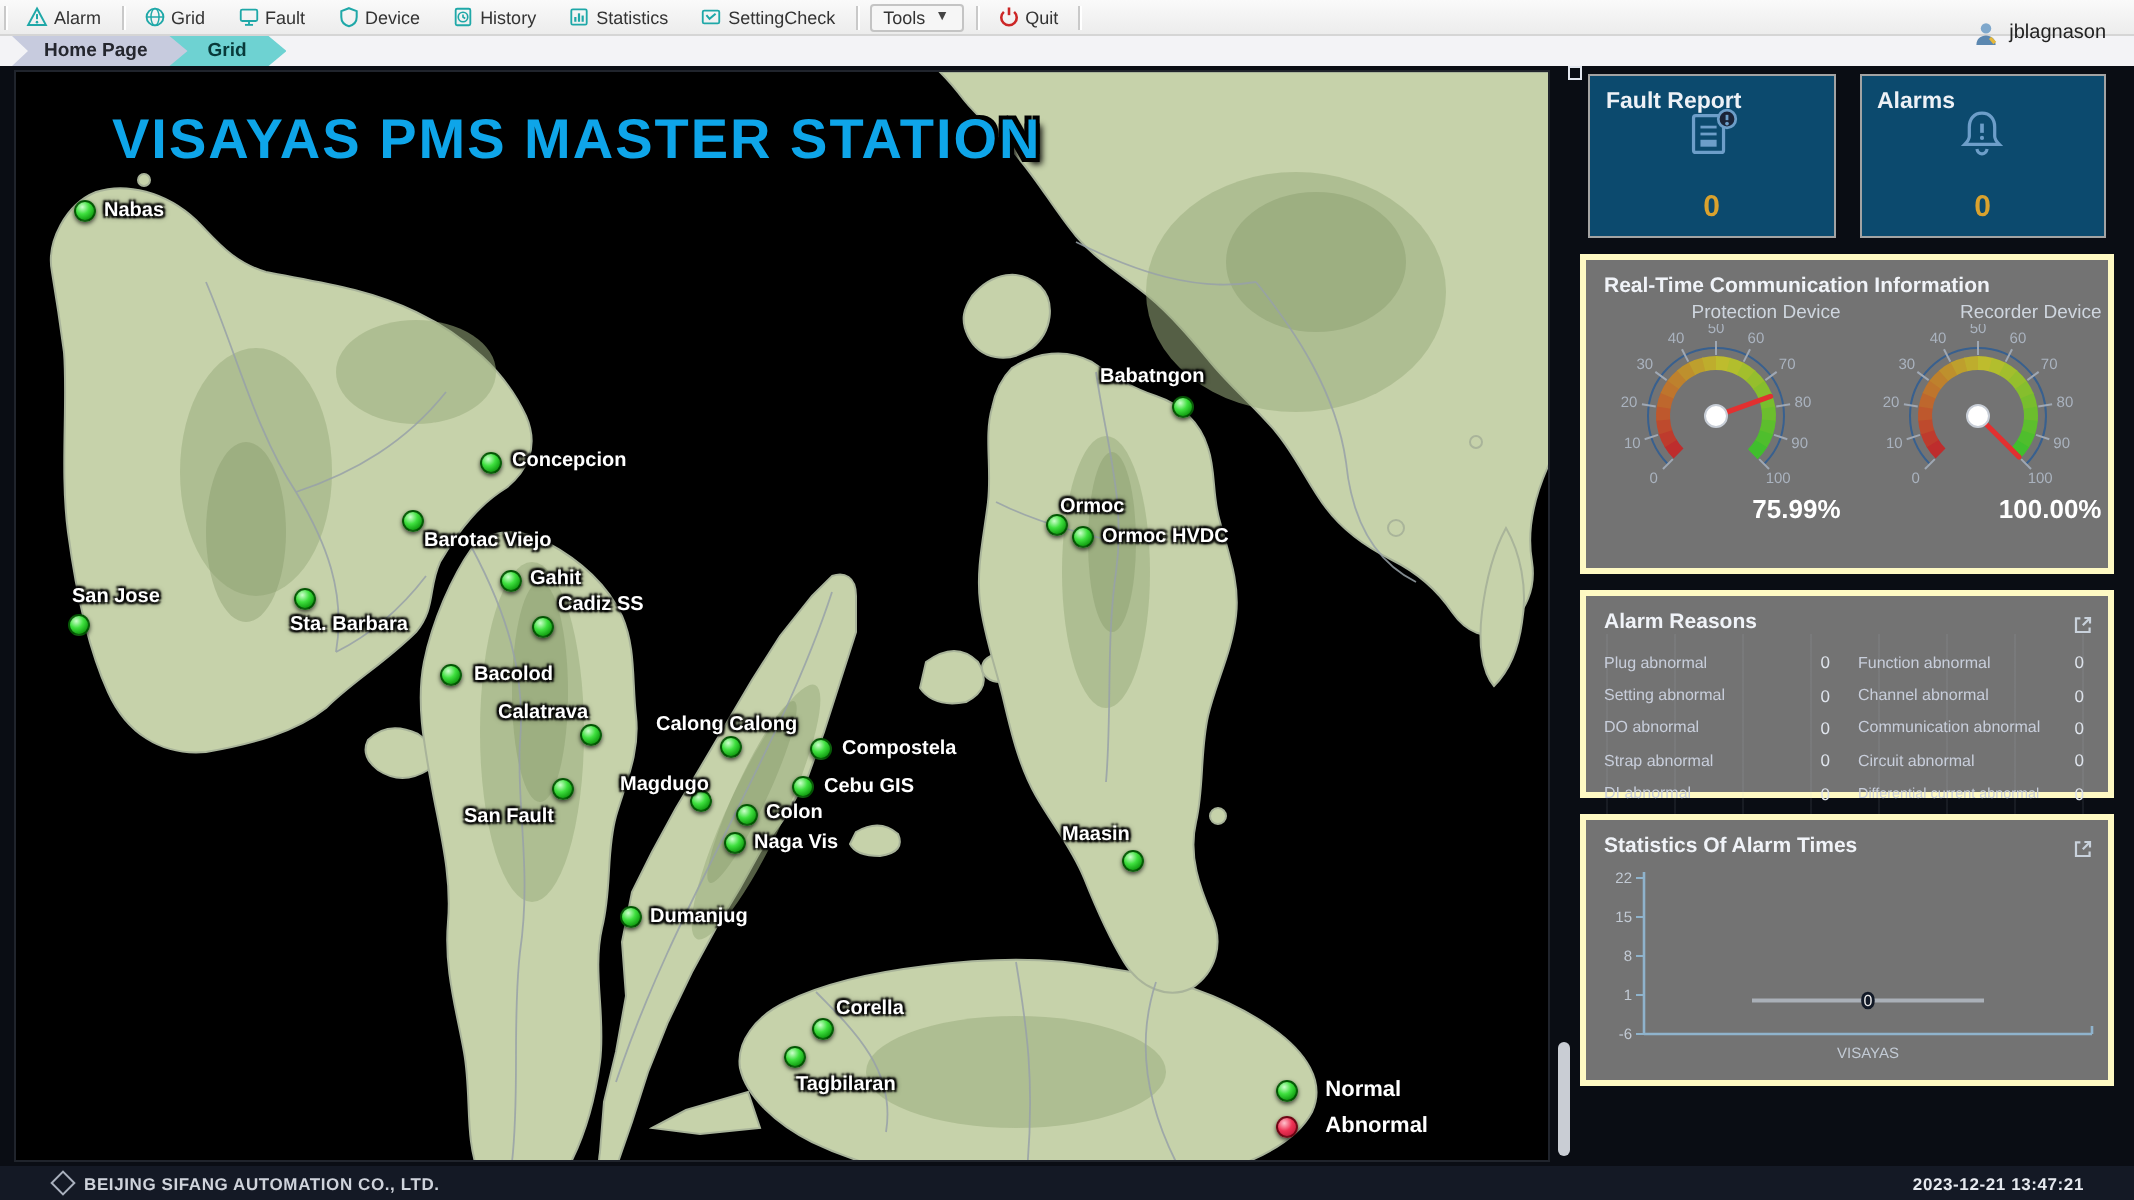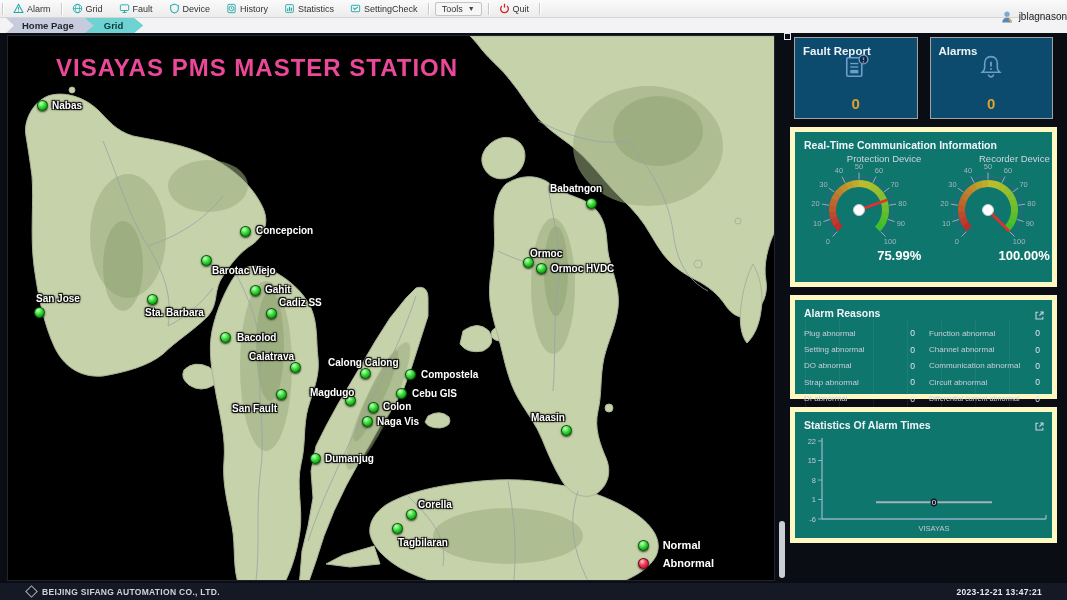--- a/index.html
+++ b/index.html
@@ -8,38 +8,38 @@
 
   
   .toolbar { height:18px; background:linear-gradient(#fafafa,#ececec);
     border-bottom:1px solid #d5d5d5; display:flex; align-items:center; font-size:9px; color:#333; }
   .tb-item { display:flex; align-items:center; gap:3px; padding:0 8px; height:100%; cursor:default; }
   .tb-item svg { width:11px; height:11px; display:block; }
   .tb-sep { width:1px; height:12px; background:#c9c9c9; margin:0 2px; box-shadow:1px 0 0 #fff; }
   .tb-tools { border:1px solid #c4c4c4; border-radius:2px; background:#f6f6f6; padding:0 6px; margin:0 4px; height:14px; }
   .tb-caret { font-size:7px; color:#444; margin-left:2px; }
   .tb-spacer { flex:1; }
-  .tb-user { display:flex; align-items:center; gap:5px; font-size:10px; color:#222;margin-top:16px; }
+  .tb-user { display:flex; align-items:center; gap:5px; padding-right:14px; font-size:10px; color:#222;margin-top:16px; }
   .tb-user svg { width:14px; height:14px; }
 
   
   .tabbar { height:15px; background:#f3f3f6; display:flex; align-items:center; padding-left:6px; }
   .tab { height:15px; display:flex; align-items:center; font-size:9.5px; font-weight:bold;
     padding:0 20px 0 16px; position:relative; cursor:default;
     clip-path:polygon(0 0, calc(100% - 9px) 0, 100% 50%, calc(100% - 9px) 100%, 0 100%, 8px 50%); }
   .tab-home { background:#c7cbde; color:#24262e; z-index:2; }
   .tab-grid { background:#6ed2d2; color:#083a3a; margin-left:-10px; z-index:1; padding-left:20px; }
 
   
   .content { height:550px; display:flex; padding-left:7px; background:#0a0d14; }
   .map { width:768px; height:546px; margin-top:2px; position:relative; background:#000;
     border:1px solid #20242c; overflow:hidden; }
   .map svg.terrain { position:absolute; left:0; top:0; }
-  .map-title { position:absolute; left:48px; top:18px; font-size:24px; font-weight:800;
-    letter-spacing:1px; color:#ec4899; white-space:nowrap;
+  .map-title { position:absolute; left:48px; top:18px; font-size:28px; font-weight:800;
+    letter-spacing:1px; color:#0ea5e9; white-space:nowrap;
     text-shadow:-2px -2px 0 #000, 2px -2px 0 #000, -2px 2px 0 #000, 2px 2px 0 #000, 3px 3px 3px #000; }
   .station { position:absolute; }
   .dot { width:11px; height:11px; border-radius:50%; border:1px solid rgba(0,70,0,.85);
     background:radial-gradient(circle at 35% 28%, #ccffcc 0%, #3fe03f 40%, #17a617 72%, #0b7d0b 100%);
     box-shadow:0 1px 2px rgba(0,0,0,.7); position:absolute; left:-6px; top:-6px; }
   .dot.red { background:radial-gradient(circle at 35% 28%, #ffc2cd 0%, #ef3355 45%, #b01030 100%);
     border-color:rgba(90,0,10,.85); }
   .st-label { position:absolute; font-size:10px; font-weight:bold; color:#fff; white-space:nowrap;
     line-height:12px;
     text-shadow:-1px -1px 1px #000, 1px -1px 1px #000, -1px 1px 1px #000, 1px 1px 1px #000, 0 0 3px #000; }
@@ -58,21 +58,21 @@
   
   .rpanel { width:272px; margin-top:3px; display:flex; flex-direction:column; gap:8px; padding-right:5px; }
   .cards { display:flex; gap:12px; padding:1px 4px 0 4px; }
   .card { flex:1; height:82px; background:#0c4a6e; border:1px solid #a3a3a3; position:relative; }
   .card-title { font-size:11.5px; font-weight:bold; color:#eef1f6; padding:7px 0 0 8px; }
   .card-icon { position:absolute; left:50%; top:14px; transform:translateX(-50%); width:30px; height:30px; }
   .card-icon svg { width:30px; height:30px; }
   .card-count { position:absolute; left:0; right:0; bottom:6px; text-align:center;
     font-size:15px; font-weight:bold; color:#daa22e; }
 
-  .section { background:#0f766e; border:5px solid #fef9c3; position:relative; }
+  .section { background:#737373; border:3px solid #fef9c3; position:relative; }
   .sec-title { font-size:10.5px; font-weight:bold; color:#f0f3f8; padding:7px 0 0 9px; }
   .expand { position:absolute; right:7px; top:7px; width:11px; height:11px; cursor:pointer; }
 
   
   .rtci { height:160px; }
   .gauge-row { display:flex; justify-content:space-around; margin-top:2px; }
   .gauge-block { width:124px; text-align:right; }
   .gauge-label { font-size:9.5px; color:#cfd6df; margin-bottom:0px; }
   .gauge-value { font-size:13px; font-weight:bold; color:#fff; margin-top:-4px; }
   .rtci-stats { display:flex; justify-content:space-between; padding:3px 8px 0 8px;

